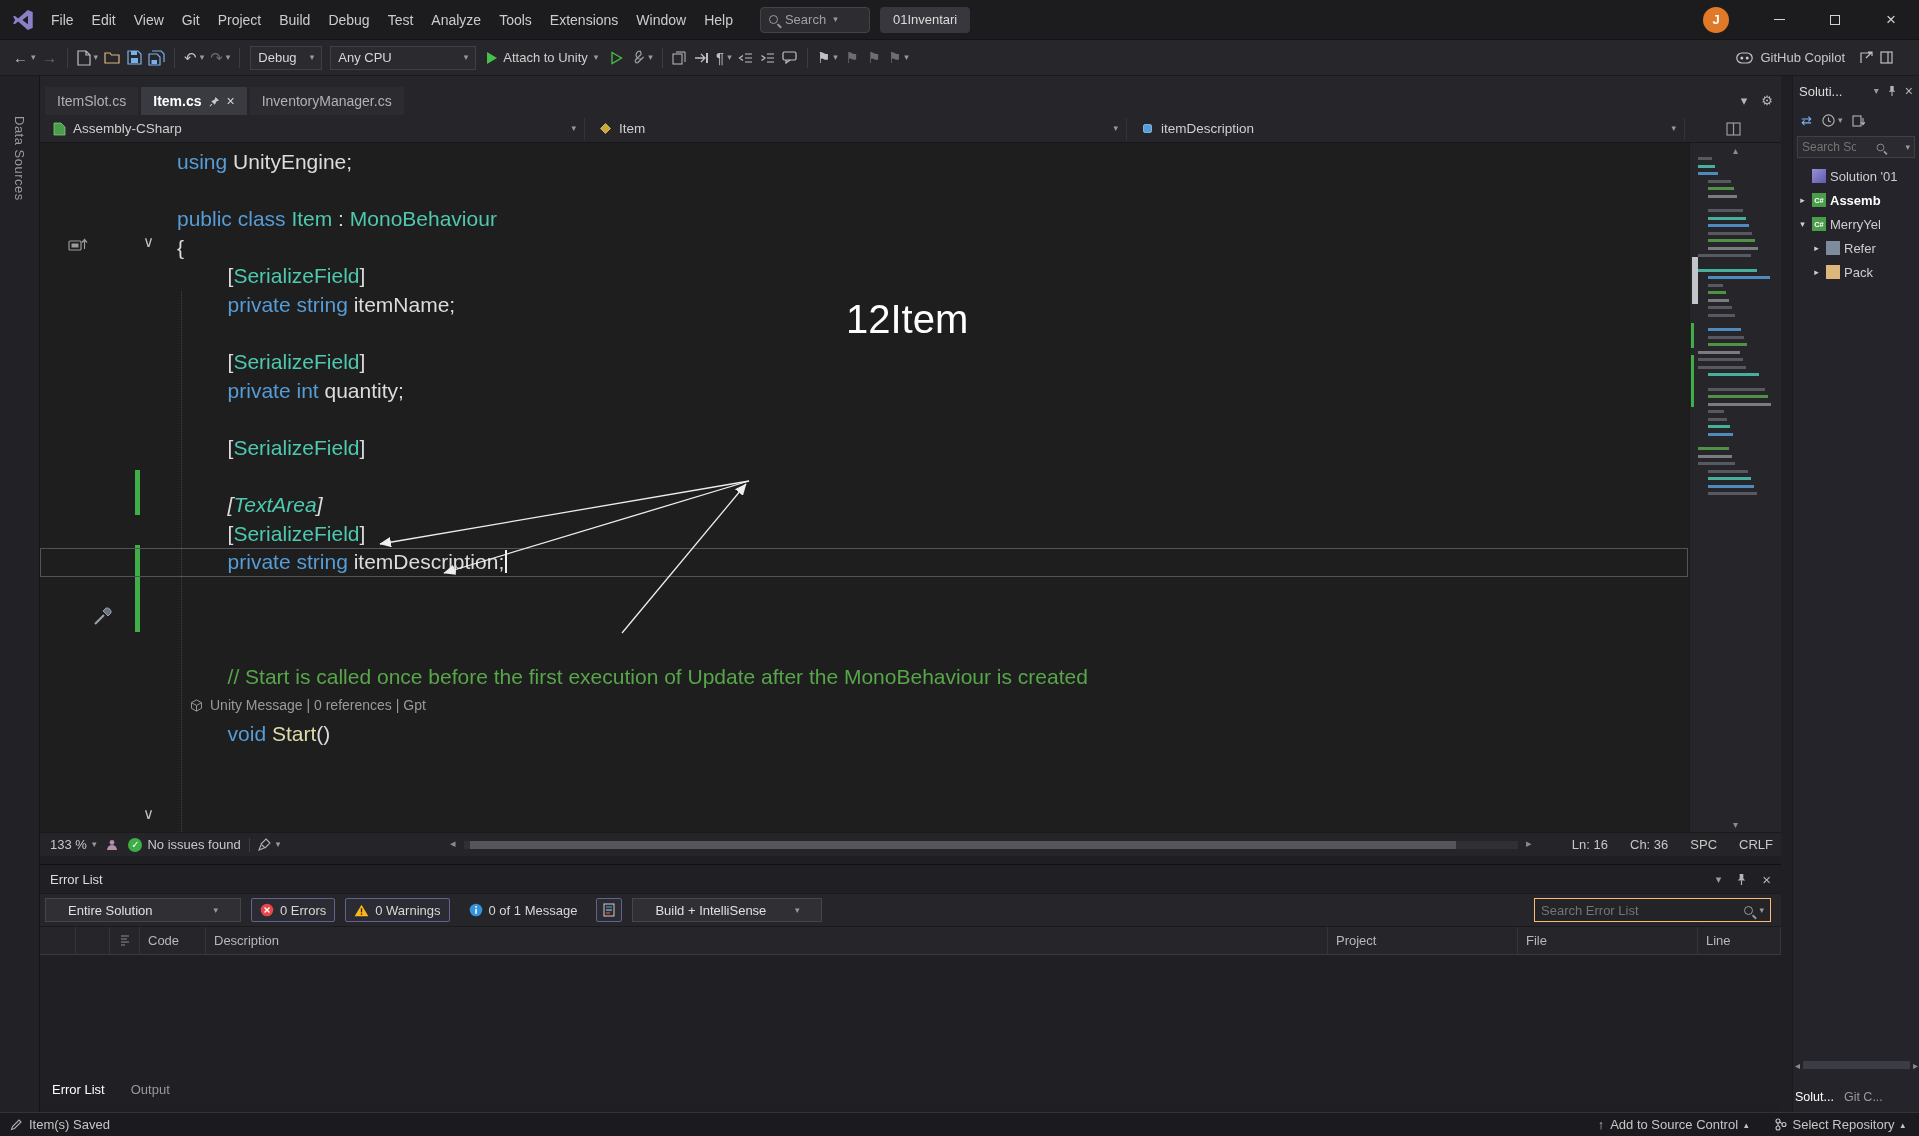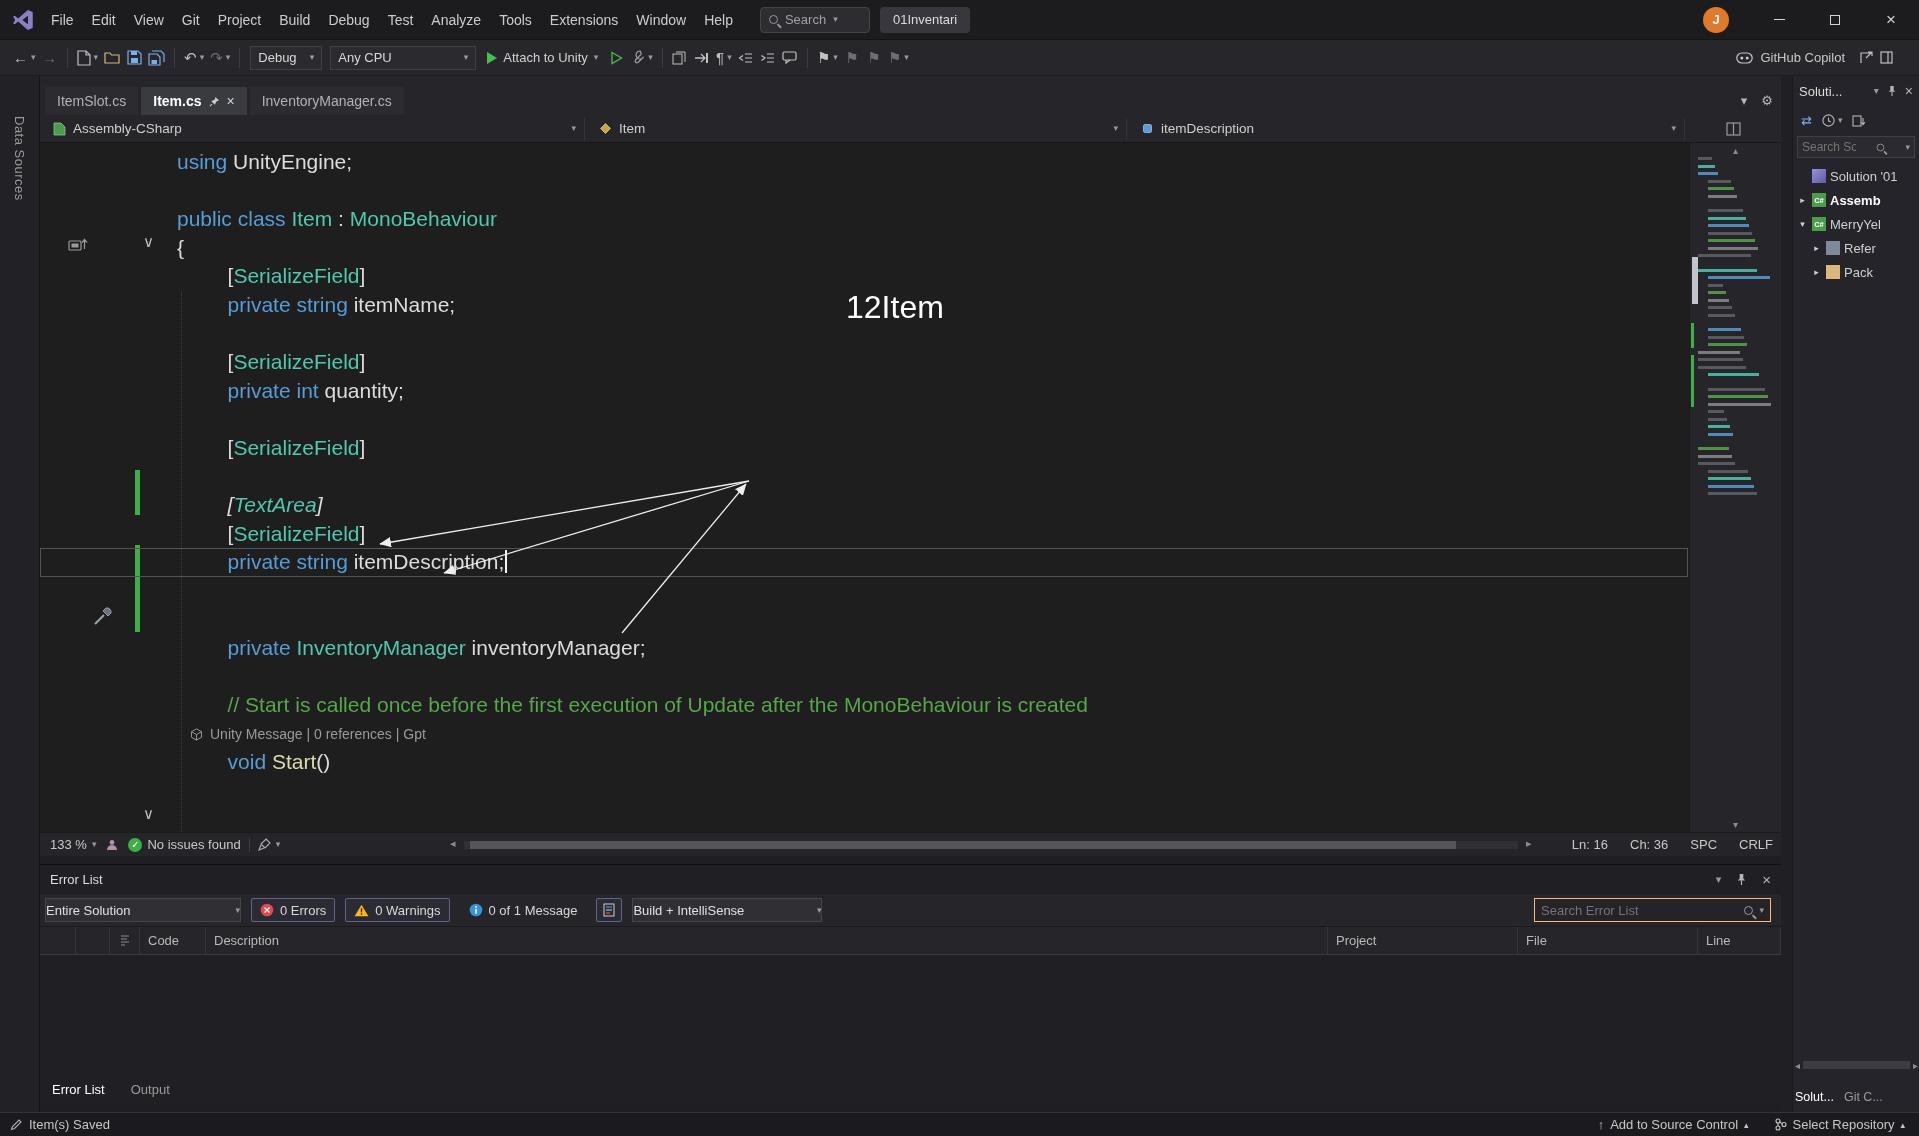--- a/index.html
+++ b/index.html
@@ -51,21 +51,21 @@
 .tk-k{color:#569cd6}.tk-t{color:#4ec9b0}.tk-p{color:#dcdcdc}.tk-c{color:#57a64a}.tk-m{color:#dcdcaa}
 .caret{display:inline-block;width:2px;height:23px;background:#f2f2f2;vertical-align:-4px;margin-left:1px}
 #indent-guide{position:absolute;left:141px;top:148px;height:541px;border-left:1px dotted #404048}
 .gut{position:absolute}
 #fold1{left:103px;top:91px}#fold2{left:103px;top:663px}
 .foldchv{color:#c0c0c0;font-size:15px;line-height:1}
 #changebarA{left:95px;top:327px;width:5px;height:45px;background:#3fae46}
 #changebarB{left:95px;top:402px;width:5px;height:87px;background:#3fae46}
 #type-glyph{left:28px;top:94px}
 #quickfix{left:52px;top:462px}
-#overlay-text{position:absolute;left:806px;top:146px;font-size:32px;color:#ffffff;font-family:"Liberation Sans",sans-serif;z-index:5}
+#overlay-text{position:absolute;left:806px;top:154px;font-size:40px;color:#ffffff;font-family:"Liberation Sans",sans-serif;z-index:5}
 #arrows{position:absolute;left:0;top:0;z-index:4}
 
 #minimap{position:absolute;right:0;top:0;width:92px;height:689px;background:#26262a;border-left:1px solid #1a1a1c}
 .mm-arrow{position:absolute;left:0;right:0;text-align:center;font-size:10px;color:#8a8a8f}
 #mm-up{top:2px}#mm-down{bottom:2px}
 #mm-lines{position:absolute;left:0;top:12px;right:0;bottom:0}
 #mm-white{position:absolute;left:2px;top:114px;width:6px;height:47px;background:#c2c6cc}
 .mm-mark{position:absolute;left:1px;width:3px;background:#3fae46}
 
 #edstatus{position:absolute;left:40px;top:832px;width:1741px;height:24px;background:#252529;border-top:1px solid #1a1a1c;display:flex;align-items:center;font-size:13px;color:#c8c8c8}
@@ -74,21 +74,21 @@
 .ehs-btn{position:absolute;top:4px;color:#8a8a8f;font-size:11px}
 #ehs-track{position:absolute;left:424px;top:8px;width:1054px;height:8px;background:#2f2f34}
 #ehs-thumb{position:absolute;left:6px;top:0;width:986px;height:8px;background:#55555c}
 #edstatus-right{position:absolute;right:8px;display:flex;gap:22px;color:#c8c8c8}
 .vline{width:1px;height:14px;background:#3c3c42;margin:0 8px}
 
 #errorpanel{position:absolute;left:40px;top:864px;width:1741px;height:240px;background:#1f1f24;border-top:1px solid #101013}
 #ep-title{height:28px;display:flex;align-items:center;padding:0 10px;color:#dddddd;font-size:13px}
 #ep-title .right{margin-left:auto;display:flex;gap:15px;align-items:center;color:#b5b5b5}
 #ep-toolbar{height:34px;background:#26262a;border-top:1px solid #1a1a1c;border-bottom:1px solid #1a1a1c;display:flex;align-items:center;padding-left:5px;gap:10px;position:relative}
-.ep-combo{height:24px;background:#2f2f34;border:1px solid #45454c;display:flex;align-items:center;padding:0 0;gap:10px;color:#e0e0e0;font-size:13px}
+.ep-combo{height:24px;background:#2f2f34;border:1px solid #45454c;display:flex;align-items:center;padding:0 22px;gap:10px;color:#e0e0e0;font-size:13px}
 .ep-btn{height:24px;display:flex;align-items:center;gap:6px;padding:0 8px;font-size:13px;color:#d8d8d8;border:1px solid transparent}
 .ep-btn.toggled{border:1px solid #62628f;background:#2b2b33;border-radius:2px}
 #ep-search{position:absolute;right:10px;width:237px;height:24px;background:#232328;border:1px solid #fdba74;display:flex;align-items:center;padding:0 6px;gap:6px}
 #ep-search input{flex:1;background:transparent;border:none;outline:none;color:#9a9a9a;font-size:13px}
 #ep-header{height:28px;background:#26262a;border-bottom:1px solid #3a3a40;display:flex;align-items:stretch;color:#b8b8b8;font-size:13px}
 .eph{display:flex;align-items:center;padding-left:8px;border-right:1px solid #35353b}
 .c1{width:36px}.c2{width:34px}.c3{width:30px;justify-content:center;padding-left:0}.c4{width:66px}.c5{width:1122px}.c6{width:190px}.c7{width:180px}.c8{flex:1}
 #ep-body{height:118px;background:#1f1f24}
 #ep-tabs{height:32px;display:flex;align-items:center;padding-left:12px;gap:26px;font-size:13px}
 #ep-tabs .active{color:#ffffff}
@@ -368,21 +368,20 @@
         <div class="cl" style="padding-left: 187.6px;"><span class="tk-p">[</span><span class="tk-t">SerializeField</span><span class="tk-p">]</span></div>
         <div class="cl" style="padding-left: 187.6px;"><span class="tk-k">private</span><span class="tk-p"> </span><span class="tk-k">int</span><span class="tk-p"> quantity;</span></div>
         <div class="cl"></div>
         <div class="cl" style="padding-left: 187.6px;"><span class="tk-p">[</span><span class="tk-t">SerializeField</span><span class="tk-p">]</span></div>
         <div class="cl"></div>
         <div class="cl" style="padding-left: 187.6px; font-style: italic;"><span class="tk-p">[</span><span class="tk-t">TextArea</span><span class="tk-p">]</span></div>
         <div class="cl" style="padding-left: 187.6px;"><span class="tk-p">[</span><span class="tk-t">SerializeField</span><span class="tk-p">]</span></div>
         <div class="cl current" style="padding-left: 187.6px;"><span class="tk-k">private</span><span class="tk-p"> </span><span class="tk-k">string</span><span class="tk-p"> itemDescription;</span><span class="caret"></span></div>
         <div class="cl"></div>
         <div class="cl"></div>
-        <div class="cl" style="padding-left: 187.6px;"><span class="tk-k">private</span><span class="tk-p"> </span><span class="tk-t">InventoryManager</span><span class="tk-p"> inventoryManager;</span></div>
         <div class="cl"></div>
         <div class="cl" style="padding-left: 187.6px;"><span class="tk-c">// Start is called once before the first execution of Update after the MonoBehaviour is created</span></div>
         <div class="cl lens" style="padding-left: 150px;">
           <svg width="13" height="13" viewBox="0 0 12 12">
             <path d="M6 0.8 L10.6 3.4 V8.6 L6 11.2 L1.4 8.6 V3.4 Z" fill="none" stroke="#9a9a9a" stroke-width="0.9"></path>
             <path d="M1.4 3.4 L6 6 L10.6 3.4 M6 6 V11.2" fill="none" stroke="#9a9a9a" stroke-width="0.9"></path>
           </svg>
           <span>Unity Message | 0 references | Gpt</span>
         </div>
         <div class="cl" style="padding-left: 187.6px;"><span class="tk-k">void</span><span class="tk-p"> </span><span class="tk-m">Start</span><span class="tk-p">()</span></div>

